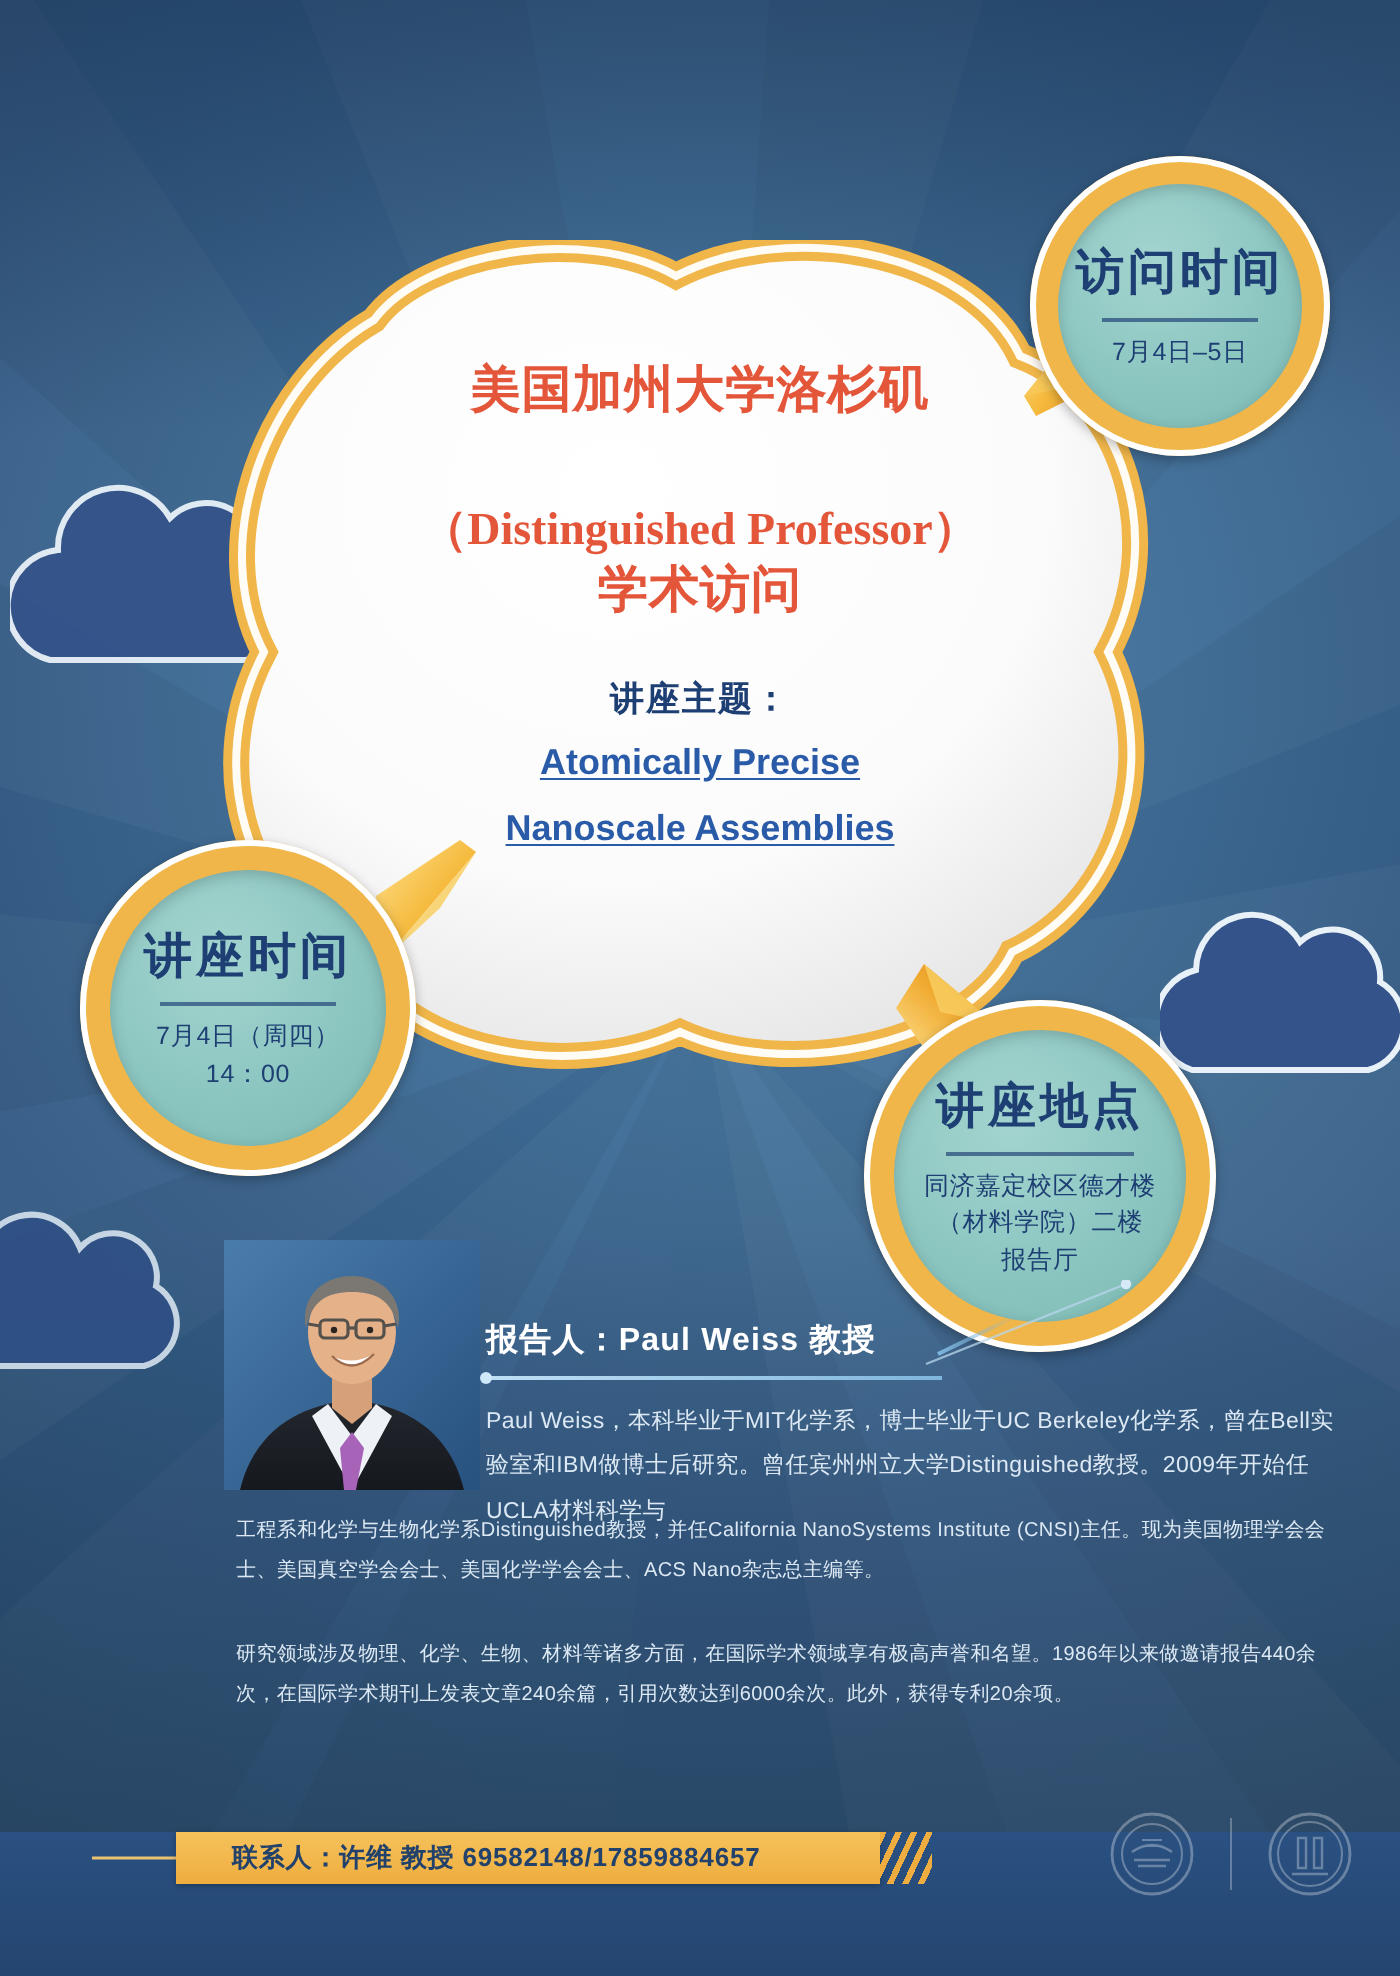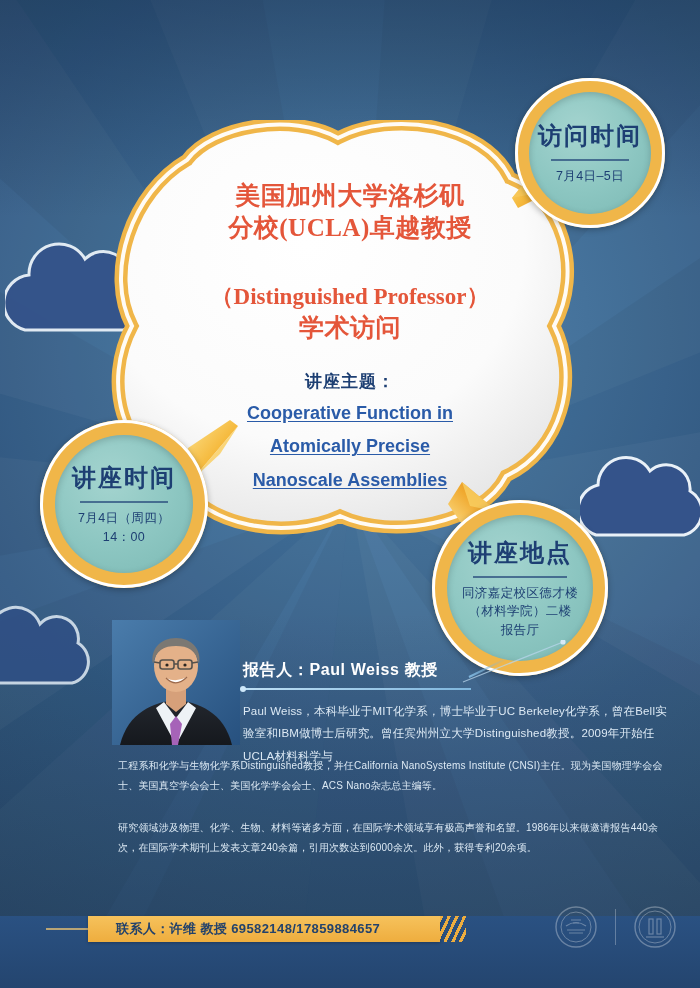--- a/index.html
+++ b/index.html
@@ -240,26 +240,24 @@
                C 488 258, 470 330, 414 356
                C 390 404, 300 420, 248 396
                C 196 420, 112 408, 86 358
                C 30 334, 10 262, 40 206
                C 12 152, 40 72, 95 40 Z" fill="none" stroke="#ffffff" stroke-width="4" opacity="0.95" transform="translate(0,0) scale(1)" style="stroke-dasharray:none"></path>
     </svg>
   </div>
 
   <div class="center-content">
     <div class="title-main">美国加州大学洛杉矶</div>
-    <div class="title-main">分校(UCLA)卓越教授</div>
     <div class="title-en">（Distinguished Professor）</div>
     <div class="title-main">学术访问</div>
 
     <div class="topic-label">讲座主题：</div>
-    <div class="topic-en">Cooperative Function in</div>
     <div class="topic-en">Atomically Precise</div>
     <div class="topic-en">Nanoscale Assemblies</div>
   </div>
 
   <div class="ribbon" style="left:498px;top:150px;">
     <svg width="70" height="70" viewBox="0 0 70 70">
       <defs>
           <linearGradient id="rg1" x1="0" y1="0" x2="1" y2="1">
         <stop offset="0%" stop-color="#fde38f"></stop>
             <stop offset="55%" stop-color="#f5b93c"></stop>

